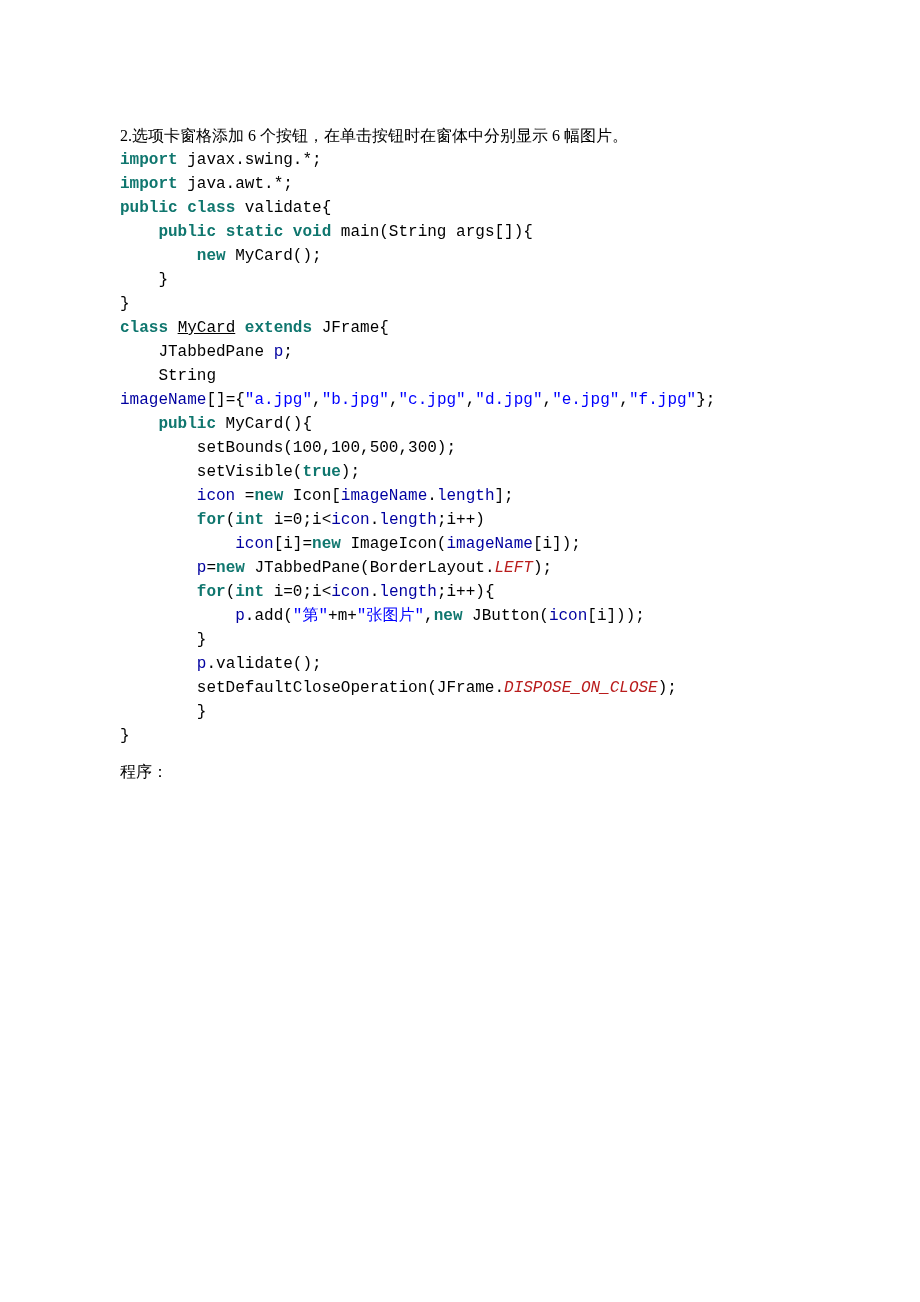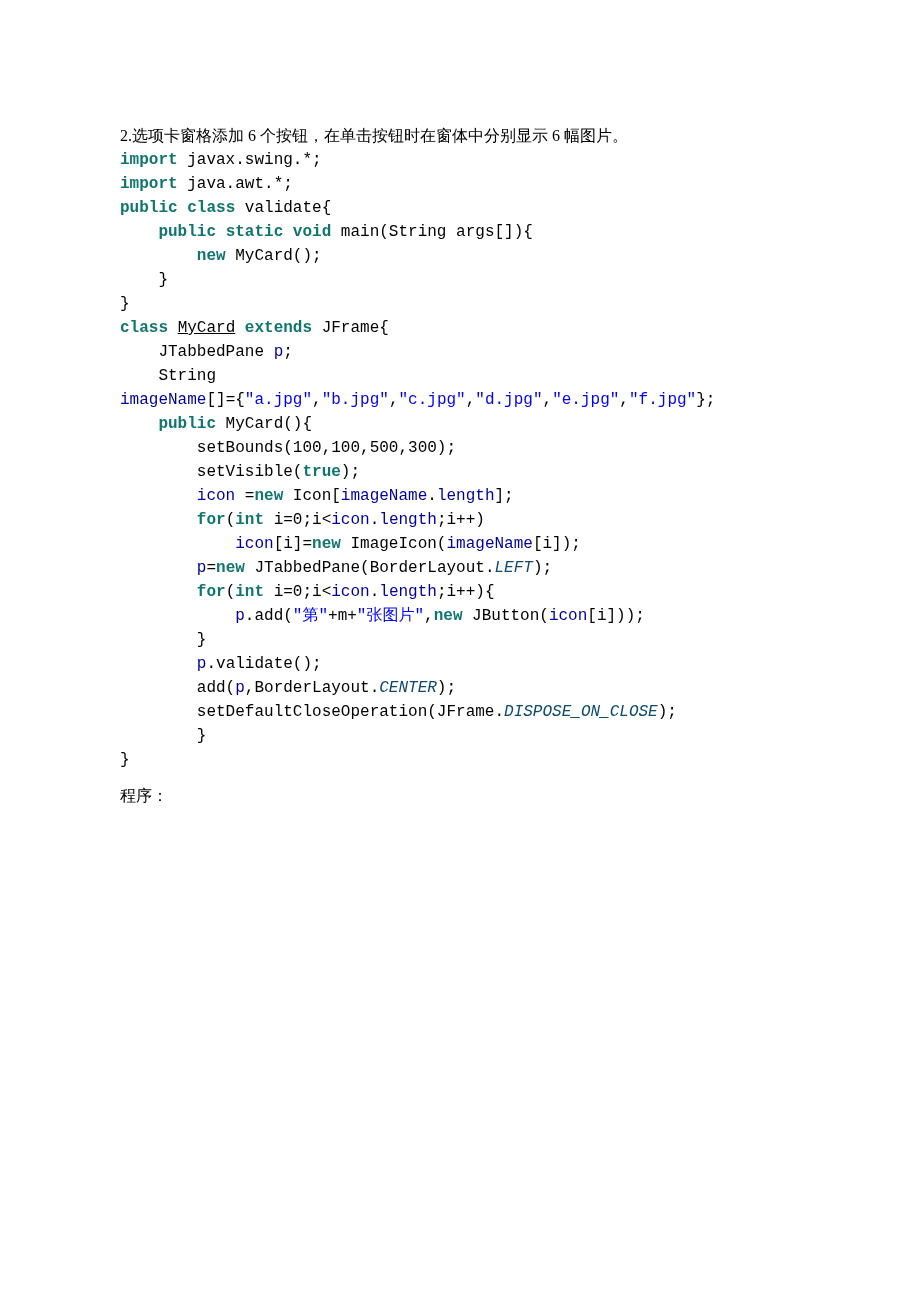--- a/index.html
+++ b/index.html
@@ -17,21 +17,21 @@
       font-family: "Courier New", monospace;
     }
     .cn-text {
       font-family: "SimSun", serif;
       color: #000000;
       margin-top: 12px;
     }
     .kw { color: #0f766e; font-weight: bold; }
     .str { color: #0000ff; }
     .field { color: #0000a0; }
-    .const-italic { color: #0c4a6e; font-style: italic; }
+    .const-italic { color: #b91c1c; font-style: italic; }
     .underline { text-decoration: underline; }
     .code-line { white-space: pre; font-family: "Courier New", monospace; }
   </style>
 </head>
 <body>
 
 <div class="content">
   <div class="cn-text">2.选项卡窗格添加 6 个按钮，在单击按钮时在窗体中分别显示 6 幅图片。</div>
 
   <div class="code-line"><span class="kw">import</span><span> javax.swing.*;</span></div>
@@ -49,19 +49,18 @@
   <div class="code-line"><span>        setBounds(100,100,500,300);</span></div>
   <div class="code-line"><span>        setVisible(</span><span class="kw">true</span><span>);</span></div>
   <div class="code-line"><span>        </span><span class="field">icon</span><span> =</span><span class="kw">new</span><span> Icon[</span><span class="field">imageName</span><span>.</span><span class="field">length</span><span>];</span></div>
   <div class="code-line"><span>        </span><span class="kw">for</span><span>(</span><span class="kw">int</span><span> i=0;i&lt;</span><span class="field">icon</span><span>.</span><span class="field">length</span><span>;i++)</span></div>
   <div class="code-line"><span>            </span><span class="field">icon</span><span>[i]=</span><span class="kw">new</span><span> ImageIcon(</span><span class="field">imageName</span><span>[i]);</span></div>
   <div class="code-line"><span>        </span><span class="field">p</span><span>=</span><span class="kw">new</span><span> JTabbedPane(BorderLayout.</span><span class="const-italic">LEFT</span><span>);</span></div>
   <div class="code-line"><span>        </span><span class="kw">for</span><span>(</span><span class="kw">int</span><span> i=0;i&lt;</span><span class="field">icon</span><span>.</span><span class="field">length</span><span>;i++){</span></div>
   <div class="code-line"><span>            </span><span class="field">p</span><span>.add(</span><span class="str">"第"</span><span>+m+</span><span class="str">"张图片"</span><span>,</span><span class="kw">new</span><span> JButton(</span><span class="field">icon</span><span>[i]));</span></div>
   <div class="code-line"><span>        }</span></div>
   <div class="code-line"><span>        </span><span class="field">p</span><span>.validate();</span></div>
-  <div class="code-line"><span>        add(</span><span class="field">p</span><span>,BorderLayout.</span><span class="const-italic">CENTER</span><span>);</span></div>
   <div class="code-line"><span>        setDefaultCloseOperation(JFrame.</span><span class="const-italic">DISPOSE_ON_CLOSE</span><span>);</span></div>
   <div class="code-line"><span>        }</span></div>
   <div class="code-line"><span>}</span></div>
 
   <div class="cn-text">程序：</div>
 </div>
 
 </body></html>

